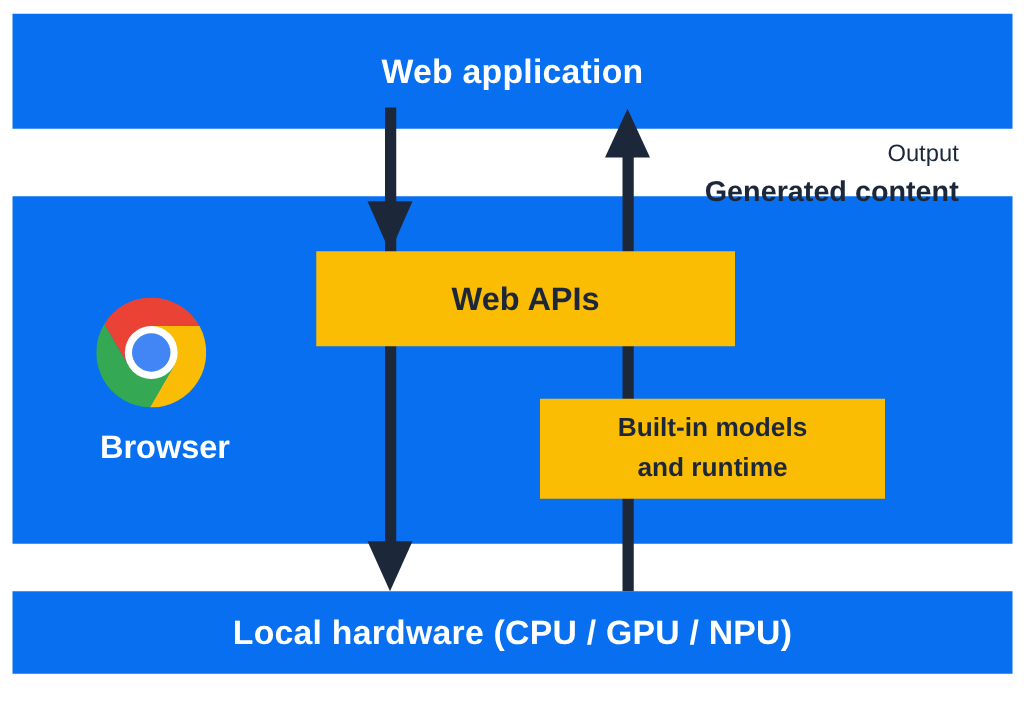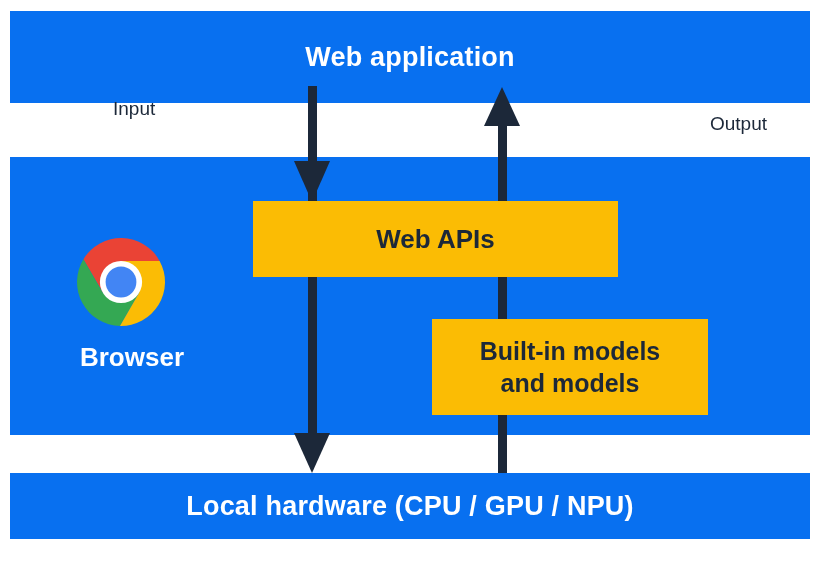--- a/index.html
+++ b/index.html
@@ -68,27 +68,27 @@
     display: flex;
     flex-direction: column;
     align-items: center;
     justify-content: center;
     text-align: center;
     font-weight: 700;
     z-index: 3;
   }
   .web-apis-box {
     left: 253px; top: 201px;
-    width: 365px; height: 76px;
+    width: 335px; height: 76px;
     font-size: 26px;
   }
   .builtin-box {
     left: 432px; top: 319px;
-    width: 276px; height: 96px;
-    font-size: 25px;
+    width: 276px; height: 80px;
+    font-size: 21px;
     line-height: 32px;
   }
   .chrome-logo {
     position: absolute;
     left: 77px; top: 238px;
     width: 88px; height: 88px;
     z-index: 2;
   }
   .chrome-red    { fill: var(--chrome-red, #ea4335); }
   .chrome-green  { fill: var(--chrome-green, #34a853); }
@@ -109,24 +109,24 @@
 </head>
 <body>
 
 <div class="canvas">
 
   <div class="bar top-bar">
     <span class="bar-label">Web application</span>
   </div>
 
   <div class="io-block input">
-    <div class="io-small">Input</div>
   </div>
   <div class="io-block output">
     <div class="io-small">Output</div>
+    <div class="io-strong">Generated content</div>
   </div>
 
   <div class="middle-section"></div>
 
   <svg class="arrows" viewBox="0 0 820 566" xmlns="http://www.w3.org/2000/svg" aria-hidden="true">
     <g>
       <rect class="arrow-shape" x="308" y="86" width="9" height="351"></rect>
       <polygon class="arrow-shape" points="294,161 330,161 312,202"></polygon>
       <polygon class="arrow-shape" points="294,433 330,433 312,473"></polygon>
     </g>
@@ -134,21 +134,21 @@
       <rect class="arrow-shape" x="498" y="124" width="9" height="349"></rect>
       <polygon class="arrow-shape" points="484,126 520,126 502,87"></polygon>
     </g>
   </svg>
 
   <div class="box web-apis-box">
     <span>Web APIs</span>
   </div>
   <div class="box builtin-box">
     <div>Built-in models</div>
-    <div>and models</div>
+    <div>and runtime</div>
   </div>
 
   <svg class="chrome-logo" viewBox="0 0 100 100" xmlns="http://www.w3.org/2000/svg" aria-hidden="true">
     <path class="chrome-red" d="M50,26 L93.86,26 A50,50 0 0 0 7.29,24.01 L29.22,62 Z"></path>
     <path class="chrome-green" d="M29.22,62 L7.29,24.02 A50,50 0 0 0 48.85,99.99 L70.78,62 Z"></path>
     <path class="chrome-yellow" d="M70.78,62 L48.85,99.98 A50,50 0 0 0 93.87,26.01 L50,26 Z"></path>
     <circle class="chrome-white" cx="50" cy="50" r="24"></circle>
     <circle class="chrome-blue" cx="50" cy="50" r="17.5"></circle>
   </svg>
   <div class="browser-label">Browser</div>

